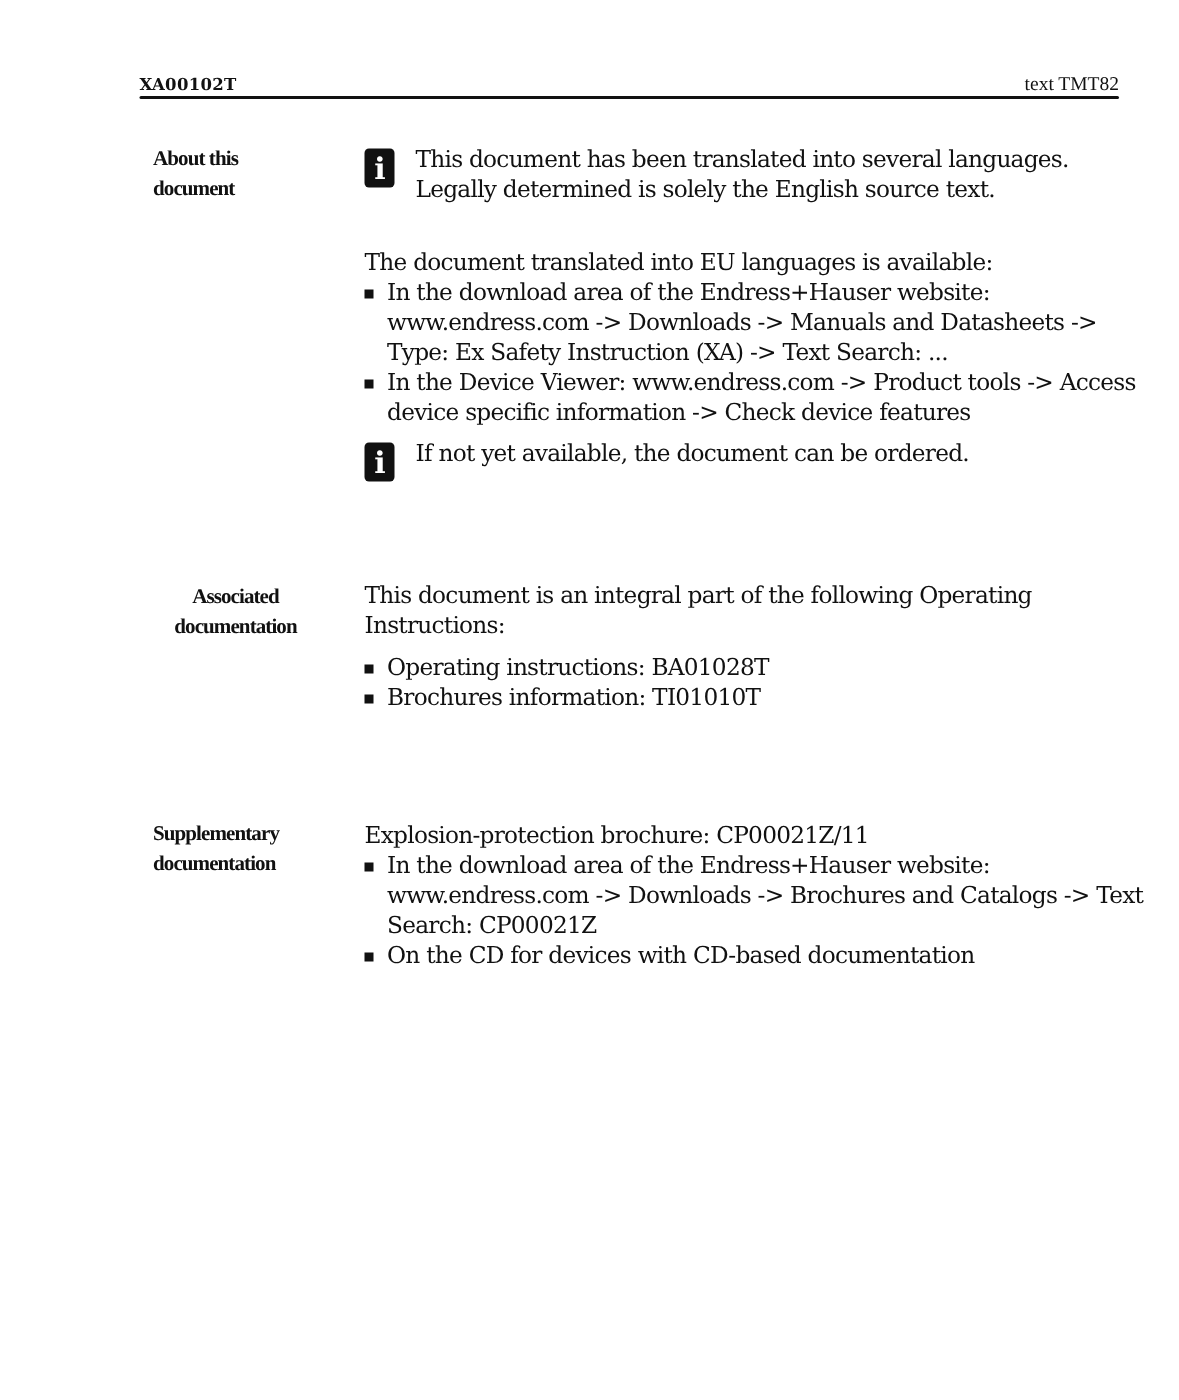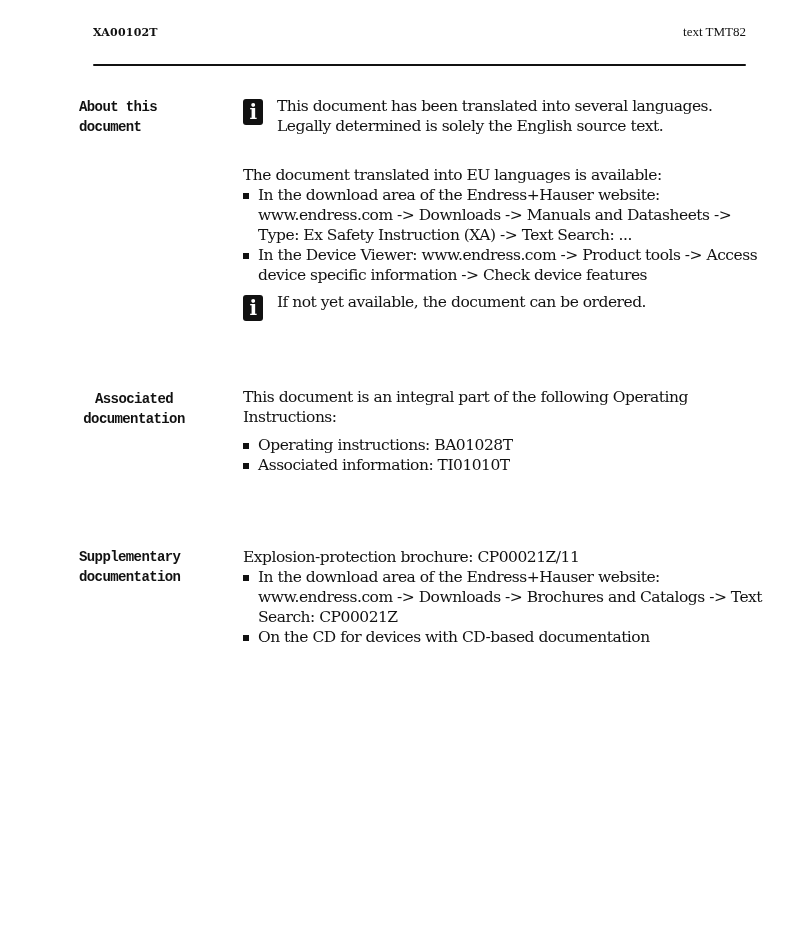--- a/index.html
+++ b/index.html
@@ -2,39 +2,39 @@
 <html><head>
 <meta charset="utf-8">
 <style>
   html, body { margin: 0; padding: 0; background: #ffffff; }
   body {
     width: 786px; height: 933px; position: relative; overflow: hidden;
     font-family: "DejaVu Serif", "Liberation Serif", serif;
     color: #111;
   }
   .header {
-    position: absolute; left: 93px; top: 24px; width: 653px; height: 26px;
+    position: absolute; left: 93px; top: 48px; width: 653px; height: 26px;
   }
   .doc-code {
     position: absolute; left: 0; top: 2px;
     font-size: 11px; font-weight: bold; letter-spacing: 0.2px;
     font-family: "DejaVu Serif", serif;
   }
   .product {
     position: absolute; right: 0; top: 0;
     font-size: 13px; font-family: "Liberation Serif", serif;
   }
   .rule {
     position: absolute; left: 93px; top: 64px; width: 653px; height: 2px;
     background: #111; border-radius: 1px;
   }
   .section { position: absolute; left: 0; width: 786px; }
   .label {
-    position: absolute; left: 79px; width: 130px;
-    font-family: Liberation Mono, monospace; font-weight: bold;
+    position: absolute; left: 102px; width: 130px;
+    font-family: Liberation Serif, serif; font-weight: bold;
     font-size: 14px; line-height: 20px; letter-spacing: -0.6px;
   }
   .content {
     position: absolute; left: 243px; width: 520px;
     font-size: 15.5px; line-height: 20px; letter-spacing: -0.5px;
     font-family: "DejaVu Serif", serif;
   }
   .content p { margin: 0; }
   ul.bullets { list-style: none; margin: 0; padding: 0; }
   ul.bullets li { position: relative; padding-left: 15px; }
@@ -77,21 +77,21 @@
     </div>
   </div>
 </div>
 
 <div class="section" style="top:387px;">
   <div class="label" style="top:2px;width:110px;text-align:center;">Associated documentation</div>
   <div class="content" style="top:0;">
     <p>This document is an integral part of the following Operating Instructions:</p>
     <ul class="bullets" style="margin-top:8px;">
       <li>Operating instructions: BA01028T</li>
-      <li>Associated information: TI01010T</li>
+      <li>Brochures information: TI01010T</li>
     </ul>
   </div>
 </div>
 
 <div class="section" style="top:547px;">
   <div class="label" style="top:0;width:110px;">Supplementary documentation</div>
   <div class="content" style="top:0;">
     <p>Explosion-protection brochure: CP00021Z/11</p>
     <ul class="bullets">
       <li>In the download area of the Endress+Hauser website: www.endress.com -&gt; Downloads -&gt; Brochures and Catalogs -&gt; Text Search: CP00021Z</li>

